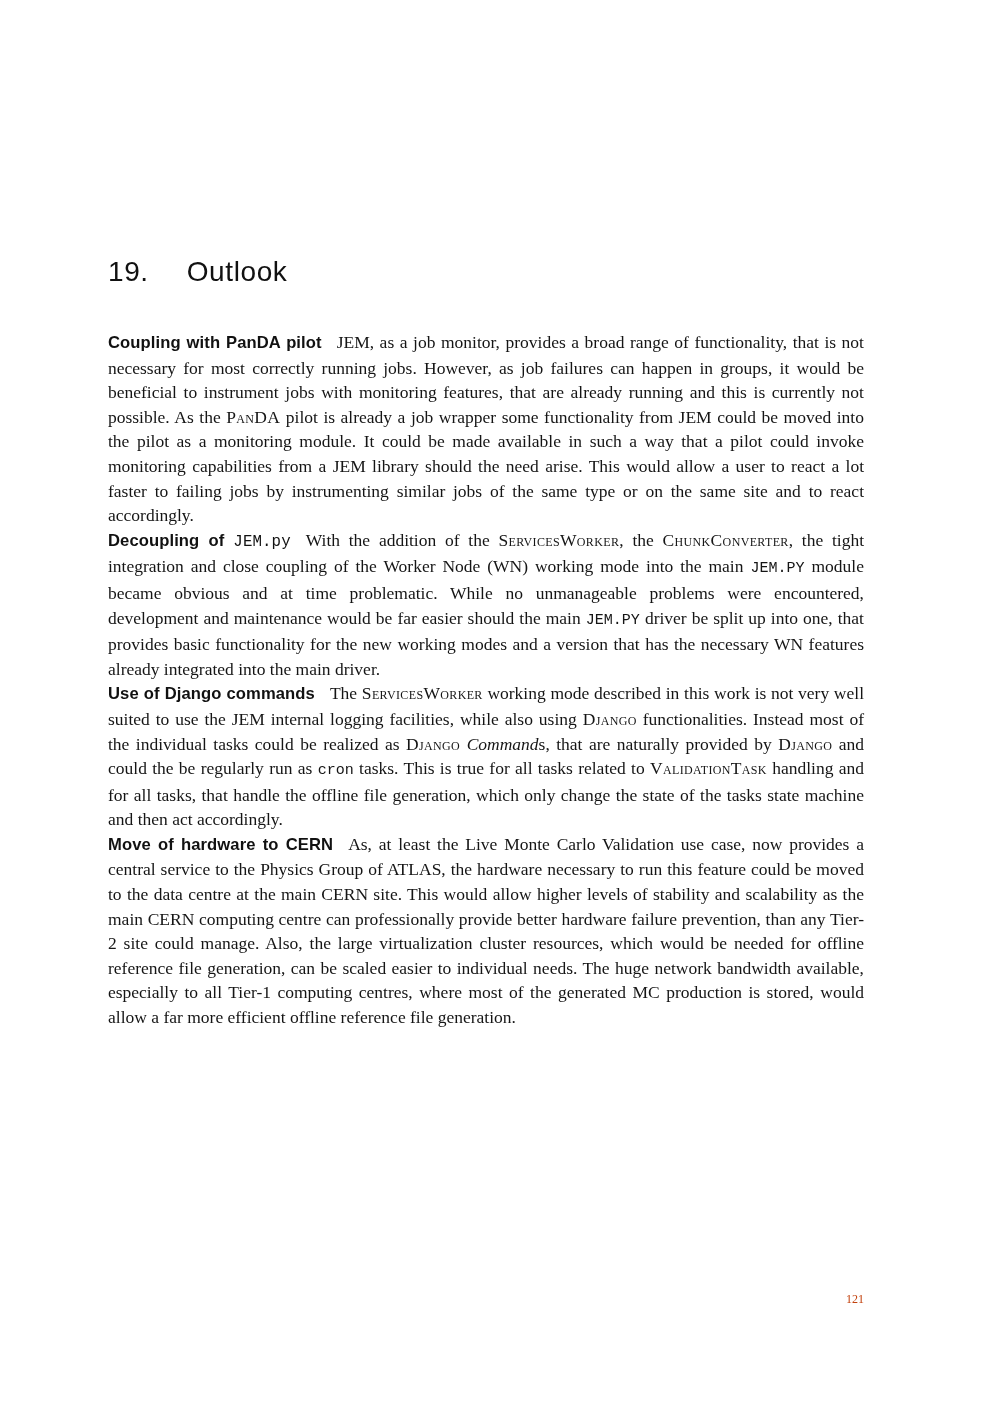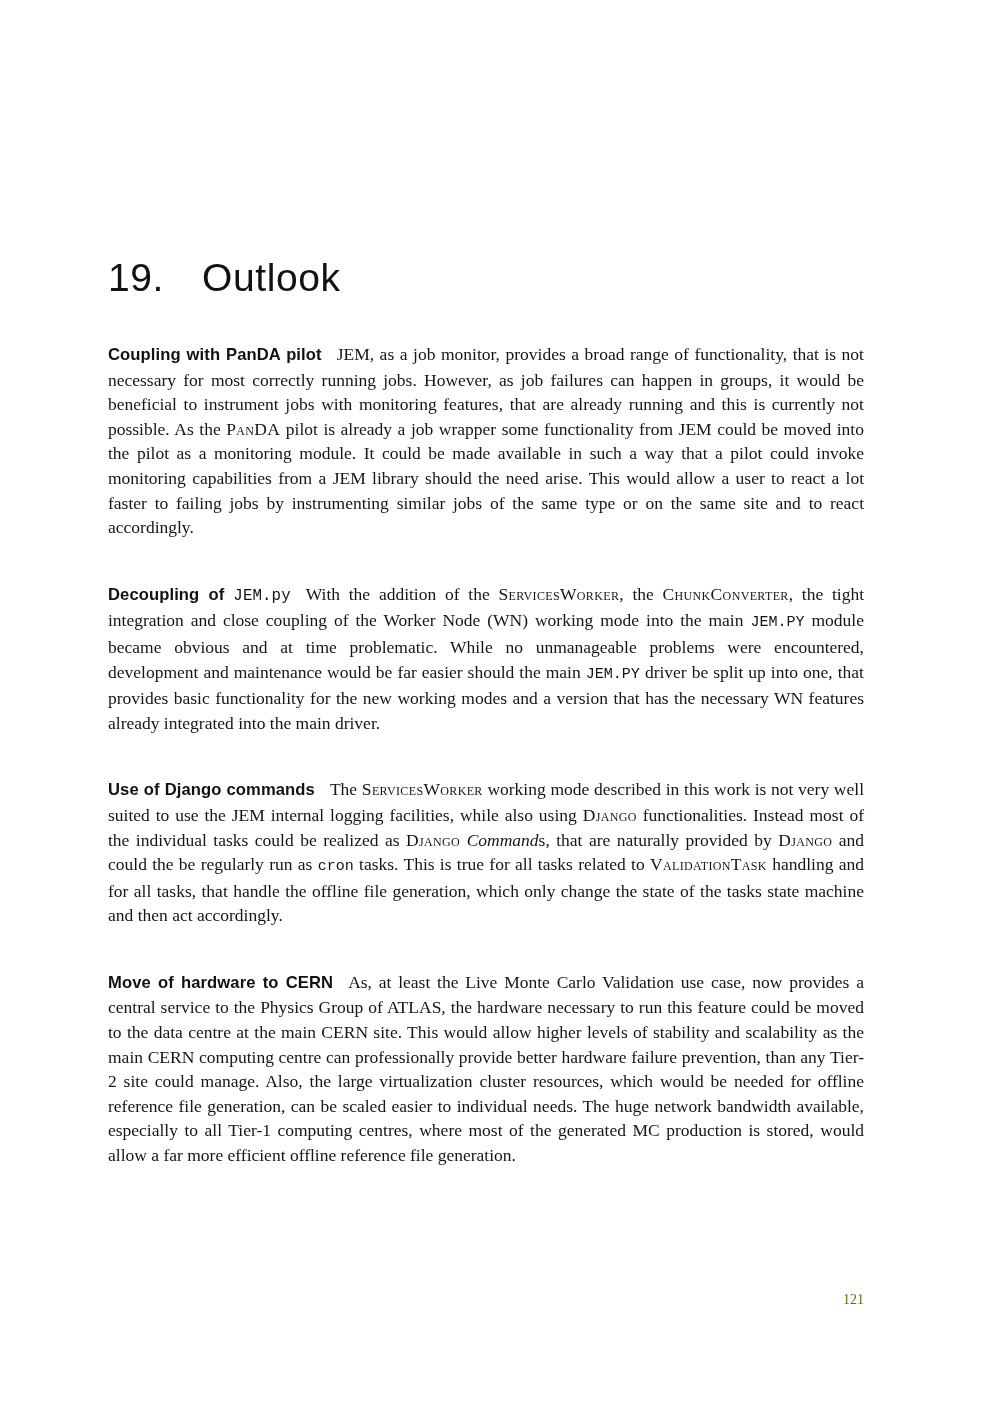--- a/index.html
+++ b/index.html
@@ -14,34 +14,34 @@
   }
   .page {
     position: absolute;
     inset: 0;
     padding: 256px 136px 0 108px;
     background: #ffffff;
   }
   .chapter-heading {
     font-family: "Liberation Sans", sans-serif;
     font-weight: 400;
-    font-size: 39px;
+    font-size: 28px;
     letter-spacing: 0.6px;
     color: #111111;
     margin-bottom: 42px;
     white-space: nowrap;
   }
   .chapter-heading .chapter-num { margin-right: 38px; }
   .para {
     font-size: 17.5px;
     line-height: 24.6px;
     text-align: justify;
     color: #151515;
   }
-  .section { margin-top: 42px; }
+  .section { }
   .runin {
     font-family: "Liberation Sans", sans-serif;
     font-weight: bold;
     font-size: 16.6px;
     letter-spacing: 0.1px;
     padding-right: 15px;
     color: #111111;
   }
   .seg-n { }
   .seg-h { }
@@ -53,22 +53,22 @@
   .seg-i { font-style: italic; }
   .seg-hmono {
     font-family: "Liberation Mono", monospace;
     font-weight: normal;
     font-size: 0.95em;
   }
   .page-number {
     position: absolute;
     right: 136px;
     top: 1292px;
-    font-size: 14px;
-    color: #4d7c0f;
+    font-size: 12px;
+    color: #c2410c;
   }
 </style>
 </head>
 <body>
 
 <div class="page">
 
   <h1 class="chapter-heading">
     <span class="chapter-num">19.</span><span>Outlook</span>
   </h1>

